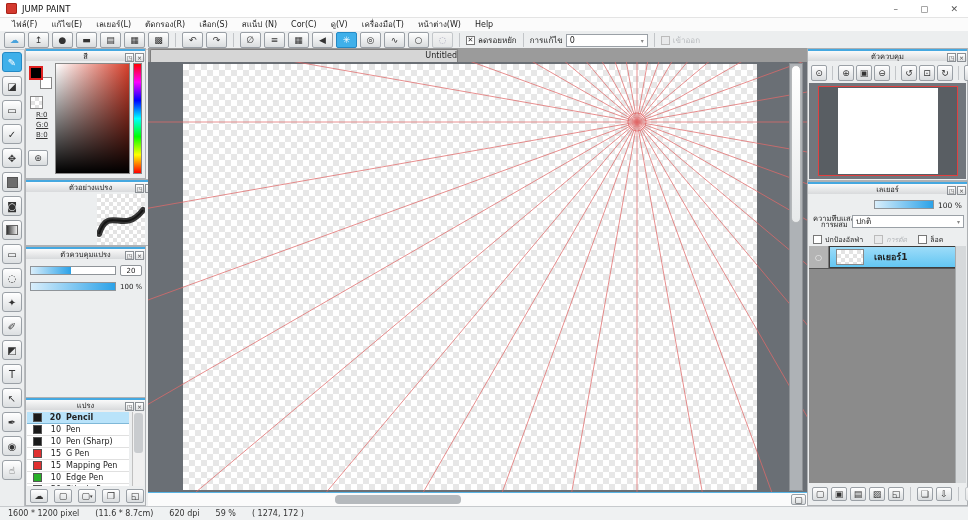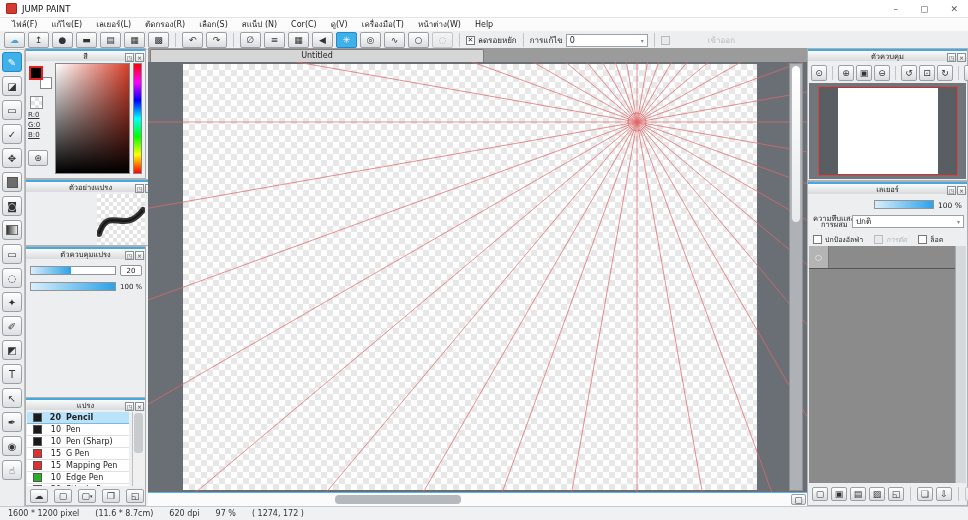--- a/index.html
+++ b/index.html
@@ -106,21 +106,21 @@
   <span class="cb">✕</span>
   <span>ลดรอยหยัก</span>
   <div class="vsep"></div>
   <span>การแก้ไข</span>
   <div class="combo" style="width:82px;">
     <span>0</span>
       <span class="arr">▾</span>
   </div>
   <div class="vsep"></div>
   <span class="cb gray"></span>
-  <span style="color:#b6b9bc;margin-left:35px;">เข้าออก</span>
+  <span style="color:#b6b9bc;">เข้าออก</span>
 </div>
 
 <div class="abs toolstrip"></div>
 <div class="tbtn sel" style="top:52px;">✎</div>
 <div class="tbtn" style="top:76px;">◪</div>
 <div class="tbtn" style="top:100px;">▭</div>
 <div class="tbtn" style="top:124px;">✓</div>
 <div class="tbtn" style="top:148px;">✥</div>
 <div class="tbtn" style="top:172px;">
     <span class="darkfill"></span>
@@ -145,21 +145,21 @@
     <span>สี</span>
     <div class="pbtns">
       <span class="pbtn">◳</span>
       <span class="pbtn">×</span>
     </div>
   </div>
 </div>
 <div class="abs" style="left:40px; top:77px; width:12px; height:12px; background:#fff; border:1px solid #888;"></div>
 <div class="abs" style="left:29px; top:66px; width:14px; height:14px; background:#000; border:2px solid #e02020;"></div>
 <div class="abs checker-sm" style="left:30px; top:96px; width:13px; height:13px; border:1px solid #888;"></div>
-<div class="abs" style="left:28px; top:110px; font-size:7px; line-height:10px; color:#333;text-decoration:underline;">
+<div class="abs" style="left:36px; top:110px; font-size:7px; line-height:10px; color:#333;text-decoration:underline;">
   <div>R:0</div>
   <div>G:0</div>
   <div>B:0</div>
 </div>
 <div class="abs btn" style="left:28px; top:150px; width:20px; height:16px;">⊛</div>
 <div class="abs" style="left:55px; top:63px; width:75px; height:111px; border:1px solid #888; background:linear-gradient(to bottom, rgba(0,0,0,0), #000), linear-gradient(to right, #ffffff, #d8402c);"></div>
 <div class="abs" style="left:133px; top:63px; width:9px; height:111px; border:1px solid #888; background:linear-gradient(to bottom,#ff0000,#ff00ff,#0000ff,#00ffff,#00ff00,#ffff00,#ff0000);"></div>
 
 <div class="abs panel" style="left:25px; top:179px; width:131px; height:67px;">
   <div class="ptitle">
@@ -249,21 +249,21 @@
     <div class="btn" style="width:18px; height:14px;">
         <span>▢</span>
         <span style="font-size:5px;">▾</span>
       </div>
     <div class="btn" style="width:18px; height:14px;">❐</div>
     <div class="btn" style="width:18px; height:14px;">◱</div>
   </div>
 </div>
 
 <div class="abs" style="left:148px; top:48px; width:659px; height:14px; background:#9b9b9b;">
-  <div style="position:absolute; left:2px; top:1px; width:334px; height:13px; background:#d6d6d6; border:1px solid #7e7e7e; border-bottom:none; border-radius:2px 2px 0 0; text-align:center; font-size:8px; line-height:12px; color:#222;">Untitled</div>
+  <div style="position:absolute; left:2px; top:1px; width:308px; height:13px; background:#d6d6d6; border:1px solid #7e7e7e; border-bottom:none; border-radius:2px 2px 0 0; text-align:right; font-size:8px; line-height:12px; color:#222;">Untitled</div>
 </div>
 <div class="abs" style="left:148px; top:62px; width:659px; height:430px; background:#6a6f75; overflow:hidden;">
   <div class="checker" style="position:absolute; left:35px; top:2px; width:574px; height:426px;"></div>
   <svg width="659" height="430" style="position:absolute; left:0; top:0;">
       <line x1="489" y1="60" x2="1489" y2="60" stroke="#e06a6a" stroke-width="1" opacity="0.75"></line>
       <line x1="489" y1="60" x2="1473.807753012208" y2="233.64817766693034" stroke="#e06a6a" stroke-width="1" opacity="0.75"></line>
       <line x1="489" y1="60" x2="1428.6926207859083" y2="402.0201433256687" stroke="#e06a6a" stroke-width="1" opacity="0.75"></line>
       <line x1="489" y1="60" x2="1355.0254037844388" y2="560" stroke="#e06a6a" stroke-width="1" opacity="0.75"></line>
       <line x1="489" y1="60" x2="1255.044443118978" y2="702.7876096865392" stroke="#e06a6a" stroke-width="1" opacity="0.75"></line>
       <line x1="489" y1="60" x2="1131.7876096865393" y2="826.044443118978" stroke="#e06a6a" stroke-width="1" opacity="0.75"></line>
@@ -358,20 +358,24 @@
     <span class="cb"></span>
     <span>ปกป้องอัลฟ่า</span>
     <span class="cb gray" style="margin-left:8px;"></span>
     <span style="color:#b2b5b8;font-style:italic;">การตัด</span>
     <span class="cb" style="margin-left:8px;"></span>
     <span>ล็อค</span>
   </div>
   <div style="position:absolute; left:1px; top:64px; width:147px; height:237px; background:#8b8b8b; overflow:hidden;">
     <div style="display:flex; height:23px; border-bottom:1px solid #555;">
       <div style="width:20px; background:#b4b4b4; border-right:1px solid #777; display:flex; align-items:center; justify-content:center; color:#f2f2f2; font-size:8px;">○</div>
+      <div style="flex:1; background:linear-gradient(#9ddcf9,#63c6f2); border:1px solid #3c3c3c; display:flex; align-items:center; gap:10px; padding-left:6px;">
+        <span class="checker-sm" style="width:28px; height:16px; border:1px solid #888;"></span>
+        <span style="font-weight:bold; font-size:9px;">เลเยอร์1</span>
+      </div>
     </div>
   </div>
   <div style="position:absolute; right:1px; top:64px; width:11px; height:237px; background:#d6d9db; border-left:1px solid #a8abad;"></div>
   <div style="position:absolute; left:4px; top:305px; display:flex; gap:3px; align-items:center;">
     <div class="btn" style="width:16px; height:14px;">▢</div>
     <div class="btn" style="width:16px; height:14px;">▣</div>
     <div class="btn" style="width:16px; height:14px;">▤</div>
     <div class="btn" style="width:16px; height:14px;">▨</div>
     <div class="btn" style="width:16px; height:14px;">◱</div>
     <div class="vsep"></div>
@@ -379,15 +383,15 @@
     <div class="btn" style="width:16px; height:14px;">⇩</div>
     <div class="vsep"></div>
     <div class="btn dis" style="width:16px; height:14px;">✖</div>
   </div>
 </div>
 
 <div class="abs statusbar">
   <span>1600 * 1200 pixel</span>
   <span>(11.6 * 8.7cm)</span>
   <span>620 dpi</span>
-  <span>97 %</span>
+  <span>59 %</span>
   <span>( 1274, 172 )</span>
 </div>
 
 </body></html>

